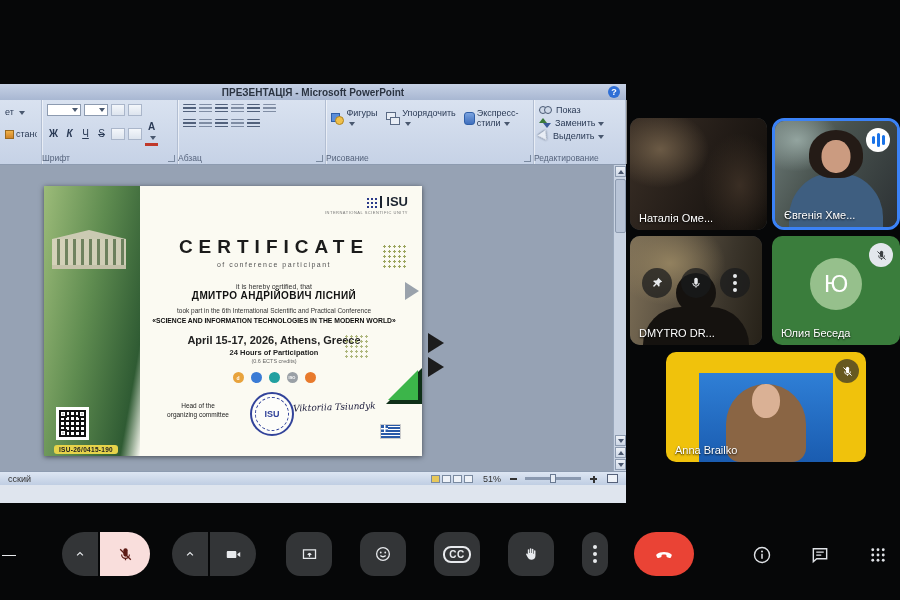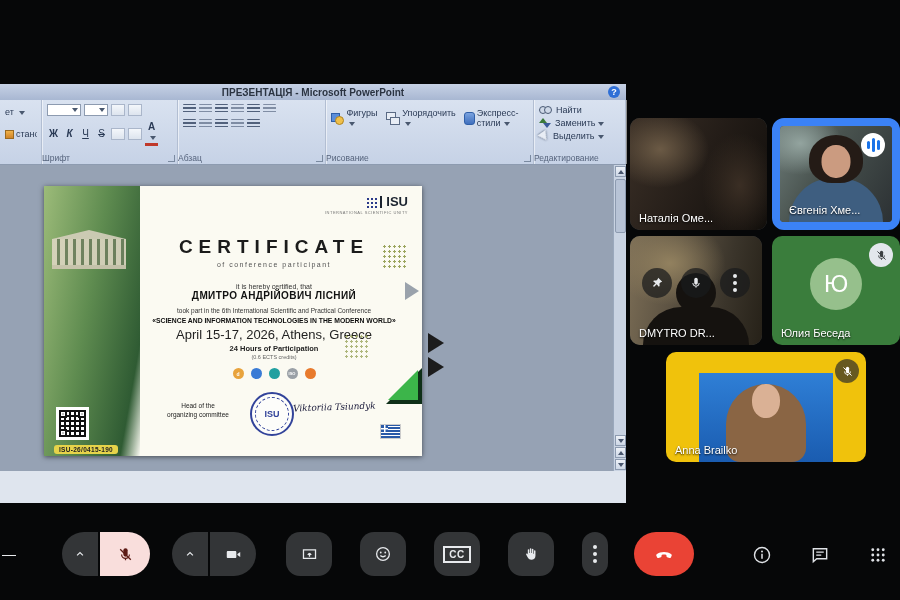--- a/index.html
+++ b/index.html
@@ -102,21 +102,21 @@
   .cl-grid{width:11px;height:11px;background-image:radial-gradient(#2a3a8a 1px,rgba(0,0,0,0) 1.3px);background-size:4px 4px;}
   .cl-isu{font-size:13px;font-weight:bold;color:#1c2430;border-left:2px solid #1c2430;padding-left:4px;line-height:12px;}
   .cl-cap{font-size:4px;color:#777;letter-spacing:.5px;margin-top:2px;}
   .cert-text{position:absolute;left:92px;right:10px;top:50px;text-align:center;}
   .c-title{font-size:19px;font-weight:bold;letter-spacing:6px;color:#1b1b1b;}
   .c-sub{font-size:7px;letter-spacing:1.5px;color:#555;margin-top:3px;}
   .c-line{font-size:7px;margin-top:15px;color:#333;}
   .c-name{font-size:10px;font-weight:bold;margin-top:0;letter-spacing:.4px;color:#111;}
   .c-part{font-size:6.5px;margin-top:6px;color:#333;}
   .c-conf{font-size:6.8px;font-weight:bold;margin-top:3px;color:#0d0d0d;}
-  .c-date{font-size:13px;font-weight:normal;margin-top:3px;color:#222;}
+  .c-date{font-size:11px;font-weight:bold;margin-top:10px;color:#222;}
   .c-hours{font-size:7.5px;font-weight:bold;margin-top:2px;color:#222;}
   .c-cred{font-size:5.5px;color:#666;margin-top:1px;}
   .c-badges{display:flex;justify-content:center;gap:7px;margin-top:8px;}
   .cb{width:11px;height:11px;border-radius:50%;display:flex;align-items:center;justify-content:center;
       font-size:5px;font-weight:bold;color:#fff;}
   .cb1{background:#e8a33d;} .cb2{background:#3a7bd5;} .cb3{background:#21a0a0;}
   .cb4{background:#9aa0a6;font-size:4px;} .cb5{background:#e87a2d;}
   .c-head{position:absolute;left:118px;bottom:36px;width:72px;font-size:6.5px;text-align:center;color:#222;line-height:1.35;}
   .c-seal{position:absolute;left:206px;bottom:20px;width:44px;height:44px;border-radius:50%;
           border:2px solid #32439a;display:flex;align-items:center;justify-content:center;background:rgba(255,255,255,.6);}
@@ -163,21 +163,21 @@
   .zfit{width:11px;height:9px;border:1px solid #55617a;background:#eef2f8;margin-left:5px;}
 
   
   .tile{position:absolute;border-radius:10px;overflow:hidden;background:#3c4043;}
   .tile-name{position:absolute;left:9px;bottom:6px;font-size:11px;color:#fff;text-shadow:0 1px 2px rgba(0,0,0,.9);z-index:6;}
   .t1{left:630px;top:118px;width:137px;height:112px;}
   .vid1{position:absolute;inset:0;background:
         radial-gradient(70px 55px at 22% 28%,#6b5a45 0%,rgba(0,0,0,0) 70%),
         radial-gradient(50px 70px at 80% 60%,#3a2e24 0%,rgba(0,0,0,0) 75%),
         linear-gradient(115deg,#3a2f26 0%,#241d18 50%,#110e0b 100%);}
-  .t2{left:772px;top:118px;width:128px;height:112px;border:8px solid #3b82f6;border-radius:12px;}
+  .t2{left:772px;top:118px;width:128px;height:112px;border:3px solid #3b82f6;border-radius:12px;}
   .vid2{position:absolute;inset:0;background:
         radial-gradient(60px 45px at 18% 18%,#93a49f 0%,rgba(0,0,0,0) 70%),
         linear-gradient(120deg,#6d7b78 0%,#49534f 40%,#2c3134 100%);}
   .p2-body{position:absolute;top:52px;left:50%;transform:translateX(-50%);width:94px;height:58px;border-radius:44px 44px 0 0;background:#3e5e80;}
   .p2-hair{position:absolute;top:9px;left:50%;transform:translateX(-50%);width:54px;height:48px;border-radius:50% 50% 42% 42%;background:#241b16;}
   .p2-face{position:absolute;top:19px;left:50%;transform:translateX(-50%);width:29px;height:33px;border-radius:48%;background:#cb9b80;}
   .spk{position:absolute;right:7px;top:7px;width:24px;height:24px;border-radius:50%;background:#fff;
        display:flex;align-items:center;justify-content:center;gap:2px;z-index:7;}
   .spk i{display:block;width:3px;border-radius:2px;background:#1a73e8;}
   .sb1{height:8px;} .sb2{height:14px;} .sb3{height:10px;}
@@ -209,21 +209,21 @@
   .ctl{position:absolute;top:12px;height:44px;background:#333537;color:#e8eaed;display:flex;
        align-items:center;justify-content:center;cursor:pointer;}
   .seg-l{border-radius:22px 0 0 22px;width:36px;}
   .seg-r{border-radius:0 22px 22px 0;width:50px;}
   .b-mic-ch{left:62px;} .b-mic{left:100px;background:#f9dedc;color:#5c1a14;}
   .b-cam-ch{left:172px;} .b-cam{left:210px;width:46px;}
   .sq{border-radius:14px;width:46px;}
   .b-present{left:286px;} .b-smile{left:360px;} .b-cc{left:434px;} .b-hand{left:508px;}
   .b-more{left:582px;width:26px;border-radius:13px;}
   .b-end{left:634px;width:60px;border-radius:22px;background:#ea4335;color:#fff;}
-  .cc-box{border:2px solid #e8eaed;border-radius:0;font-size:10px;font-weight:bold;padding:1px 4px;letter-spacing:.5px;}
+  .cc-box{border:2px solid #e8eaed;border-radius:8px;font-size:10px;font-weight:bold;padding:1px 4px;letter-spacing:.5px;}
   .vdots{width:4px;height:4px;border-radius:50%;background:#e8eaed;box-shadow:0 -7px 0 #e8eaed,0 7px 0 #e8eaed;}
   .rbtn{position:absolute;top:23px;width:24px;height:24px;color:#dfe2e6;display:flex;align-items:center;
         justify-content:center;cursor:pointer;background:none;}
   .r-info{left:750px;} .r-chat{left:808px;} .r-grid{left:866px;}
   svg{display:block;}
 </style>
 </head>
 <body>
 
 <div class="screen">
@@ -310,21 +310,21 @@
             <span>Рисование</span>
           </div>
           <span class="dlg"></span>
         </div>
         <div class="grp grp-edit">
           <div class="edit-row">
             <span class="find-ic">
                 <i class="fi1"></i>
                 <i class="fi2"></i>
               </span>
-            <span>Найти</span>
+            <span>Показ</span>
           </div>
           <div class="edit-row">
             <span class="repl-ic">
                 <i class="rp1"></i>
                 <i class="rp2"></i>
               </span>
             <span class="drop">Заменить</span>
           </div>
           <div class="edit-row">
             <span class="sel-ic"></span>
@@ -407,20 +407,36 @@
             </span>
           <span class="sc-btn sc-dn2">
               <span class="tri-u"></span>
             </span>
           <span class="sc-btn sc-dn3">
               <span class="tri-d"></span>
             </span>
         </div>
       </div>
 
+      <div class="ppt-status">
+        <span>сский</span>
+        <span class="st-views">
+          <span class="vic y"></span>
+          <span class="vic"></span>
+          <span class="vic"></span>
+          <span class="vic"></span>
+        </span>
+        <span class="st-zoom">51%</span>
+        <span class="zminus"></span>
+        <span class="ztrack">
+            <span class="zthumb"></span>
+          </span>
+        <span class="zplus"></span>
+        <span class="zfit"></span>
+      </div>
     </div>
   </div>
 
   <div class="tile t1">
     <div class="vid1"></div>
     <span class="tile-name">Наталія Оме...</span>
   </div>
 
   <div class="tile t2">
     <div class="vid2"></div>

